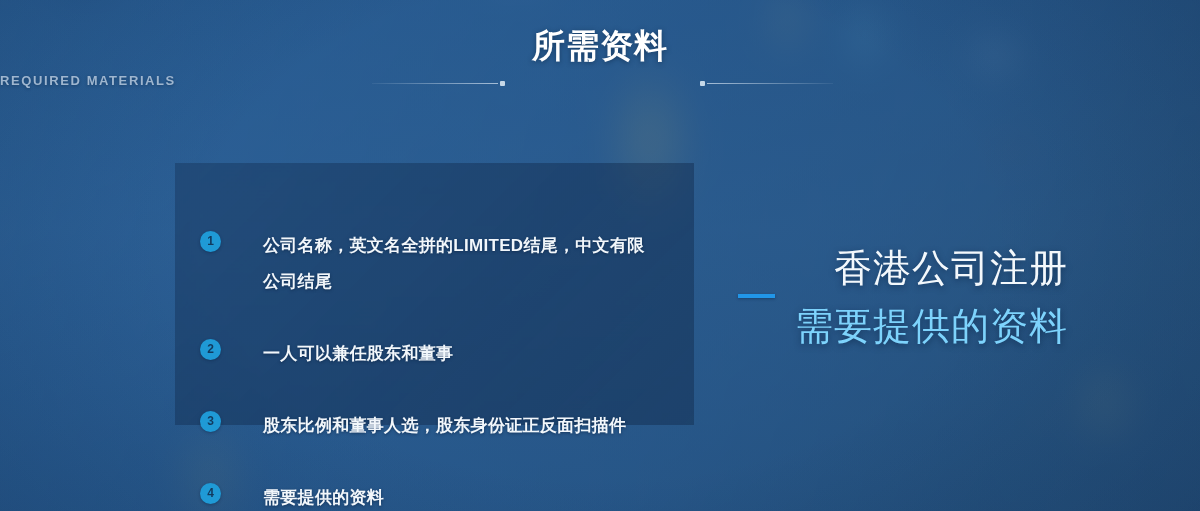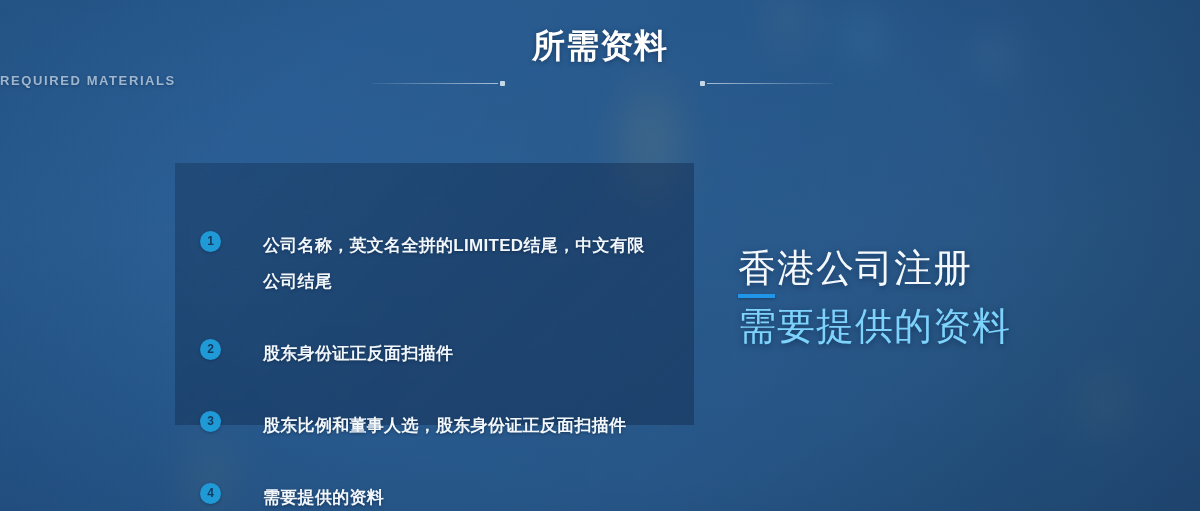--- a/index.html
+++ b/index.html
@@ -110,21 +110,21 @@
   .item-text {
     margin-left:63px;
     font-size:17px; line-height:36px; font-weight:bold;
     color:#f2f7fb; letter-spacing:.3px;
     text-shadow:0 1px 3px rgba(8,28,56,.55);
     white-space:pre-wrap;
     margin-top:36px;
   }
 
   
-  .right-block { position:absolute; left:738px; top:246px; width:330px; }
+  .right-block { position:absolute; left:738px; top:246px; width:330px;text-align:right; }
   .rh-line1 {
     font-size:38px; line-height:44px; font-weight:normal;
     color:#f3f8fc; letter-spacing:1px;
     text-shadow:0 2px 6px rgba(8,30,60,.55);
   }
   .rh-rule {
     width:37px; height:4px; background:#2196e8;
     margin:4px 0 6px 0;
     box-shadow:0 1px 3px rgba(8,30,60,.4);
   }
@@ -161,21 +161,21 @@
     <div class="list">
 
       <div class="item">
         <span class="badge">1</span>
         <div class="item-text">公司名称，英文名全拼的LIMITED结尾，中文有限
 公司结尾</div>
       </div>
 
       <div class="item">
         <span class="badge">2</span>
-        <div class="item-text">股东身份证正反面扫描件</div>
+        <div class="item-text">一人可以兼任股东和董事</div>
       </div>
 
       <div class="item">
         <span class="badge">3</span>
         <div class="item-text">股东比例和董事人选，股东身份证正反面扫描件</div>
       </div>
 
       <div class="item">
         <span class="badge">4</span>
         <div class="item-text">需要提供的资料</div>

